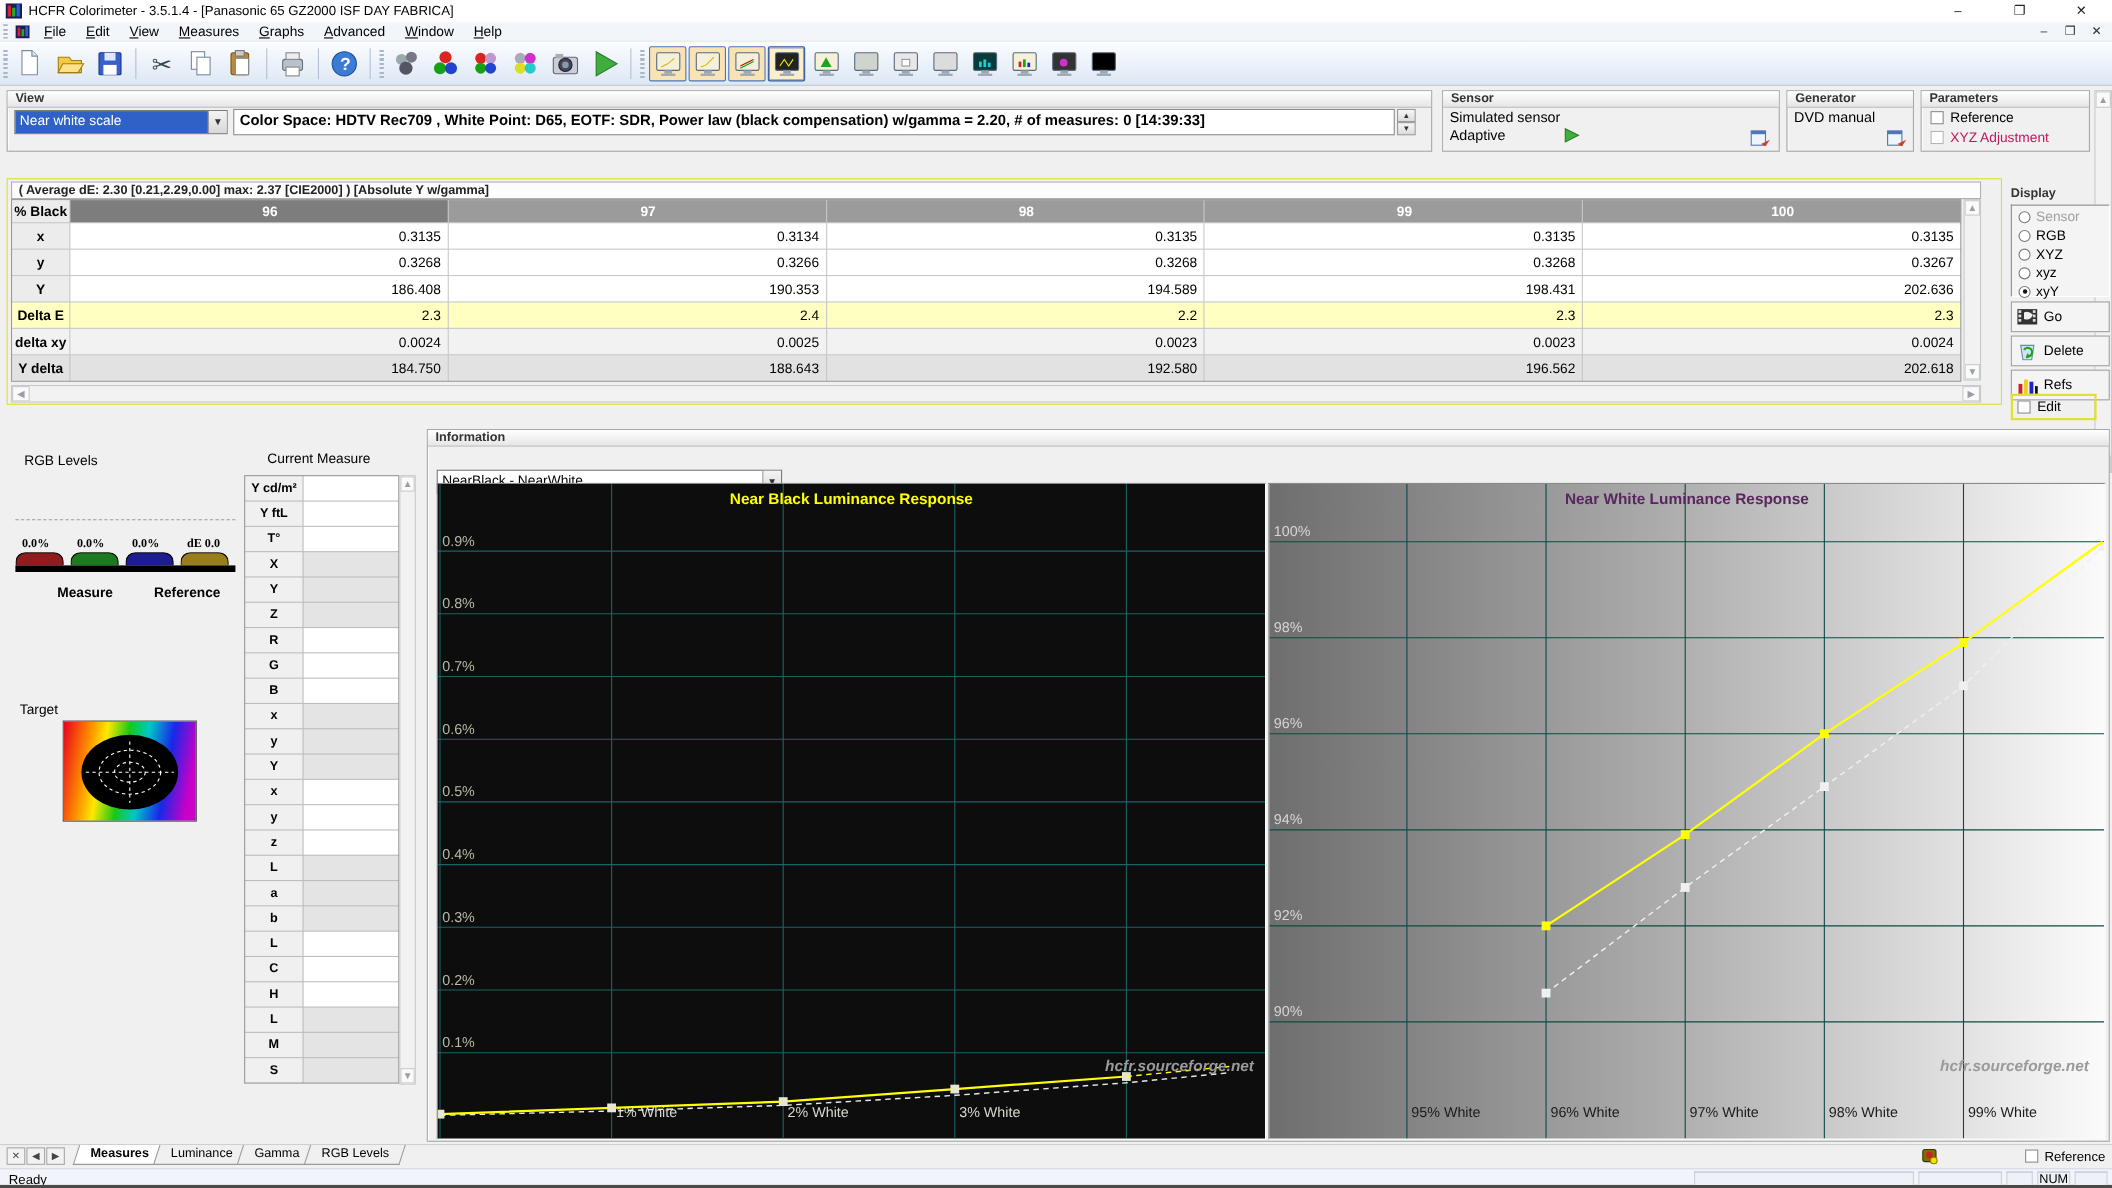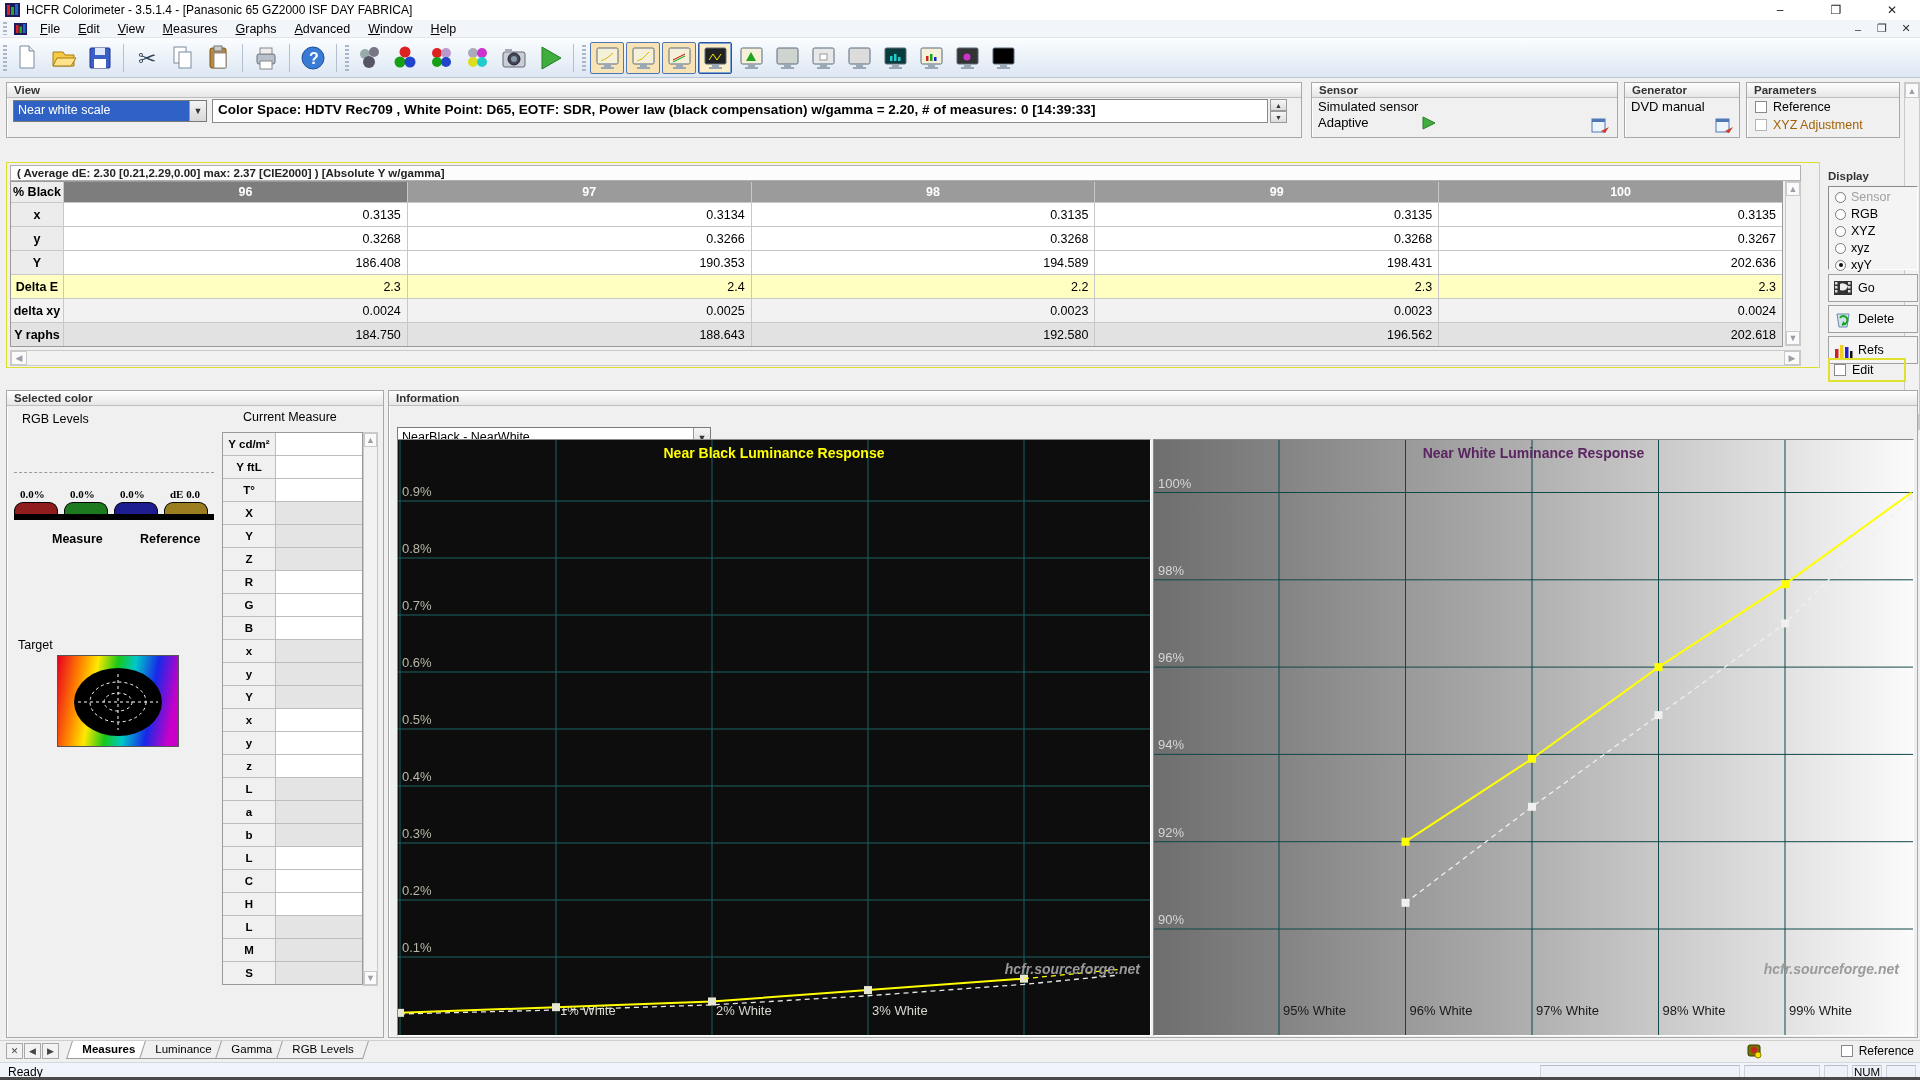--- a/index.html
+++ b/index.html
@@ -371,21 +371,21 @@
       <path d="M10 13 L18 9 L14 15 Z" fill="#d43a2a"></path>
     </svg>
   </div>
 
   <div class="pane" style="left:1746px;top:82px;width:154px;height:56px">
     <div class="cap">Parameters</div>
     <div style="padding:2px 8px;display:flex;align-items:center;gap:6px">
       <span class="cb"></span>
       <span style="font-size:12.5px">Reference</span>
     </div>
-    <div style="padding:2px 8px;display:flex;align-items:center;gap:6px;color:#a16207">
+    <div style="padding:2px 8px;display:flex;align-items:center;gap:6px;color:#be185d">
       <span class="cb" style="border-color:#b5b5b5"></span>
       <span style="font-size:12.5px">XYZ Adjustment</span>
     </div>
   </div>
 
   <div class="sb" style="left:1904px;top:82px;width:16px;height:348px">
     <div class="ar" style="top:0;height:15px">▲</div>
     <div class="ar" style="bottom:0;height:15px">▼</div>
   </div>
 
@@ -423,21 +423,21 @@
       <div class="cell r-de">2.4</div>
       <div class="cell r-de">2.2</div>
       <div class="cell r-de">2.3</div>
       <div class="cell r-de">2.3</div>
       <div class="hl r-dxy" style="height:23px">delta xy</div>
       <div class="cell r-dxy">0.0024</div>
       <div class="cell r-dxy">0.0025</div>
       <div class="cell r-dxy">0.0023</div>
       <div class="cell r-dxy">0.0023</div>
       <div class="cell r-dxy">0.0024</div>
-      <div class="hl r-yt" style="height:23px">Y raphs</div>
+      <div class="hl r-yt" style="height:23px">Y delta</div>
       <div class="cell r-yt">184.750</div>
       <div class="cell r-yt">188.643</div>
       <div class="cell r-yt">192.580</div>
       <div class="cell r-yt">196.562</div>
       <div class="cell r-yt">202.618</div>
     </div>
 
   <div class="sb" style="left:1785px;top:181px;width:16px;height:165px">
     <div class="ar" style="top:0;height:14px">▲</div>
     <div class="ar" style="bottom:0;height:14px">▼</div>
@@ -479,23 +479,20 @@
           <rect x="7" y="4" width="3.5" height="13" fill="#ec2"></rect>
           <rect x="12" y="6" width="3.5" height="11" fill="#22c"></rect>
           <rect x="17" y="10" width="2.5" height="7" fill="#111"></rect>
         </svg>Refs</div>
     </div>
   <div class="abs" style="left:1828px;top:358px;width:78px;height:24px;border:2px solid #e0e030;display:flex;align-items:center;gap:6px;padding-left:4px">
     <span class="cb"></span>
     <span style="font-size:12.5px">Edit</span>
   </div>
 
-  <div class="pane" style="left:6px;top:390px;width:378px;height:648px">
-    <div class="cap">Selected color</div>
-  </div>
   <div class="lbl" style="left:22px;top:412px">RGB Levels</div>
   <div class="lbl" style="left:243px;top:410px">Current Measure</div>
 
   <div class="abs" style="left:14px;top:432px;width:200px;height:92px">
     <div style="position:absolute;left:0;top:40px;width:200px;border-top:1px dashed #9a9a9a"></div>
     <div id="bars">
         <div class="pct" style="left:6px;top:56px">0.0%</div>
         <div class="bump" style="left:0px;top:70px;width:44px;background:#8f1d1d"></div>
         <div class="pct" style="left:56px;top:56px">0.0%</div>
         <div class="bump" style="left:50px;top:70px;width:44px;background:#1e7a1e"></div>

